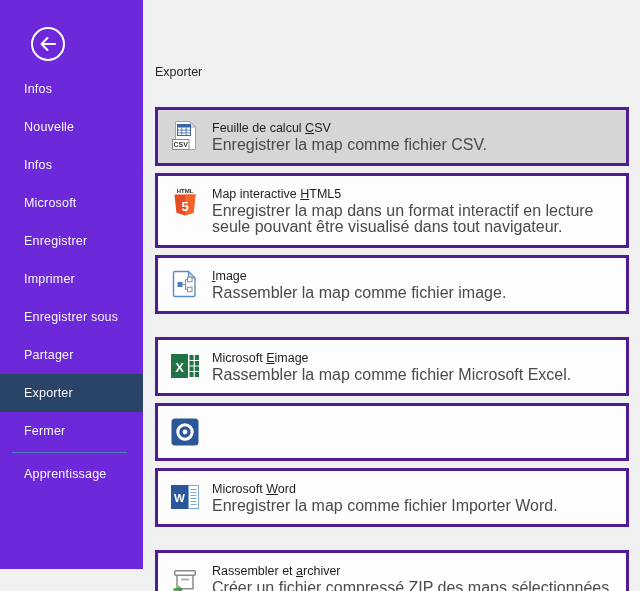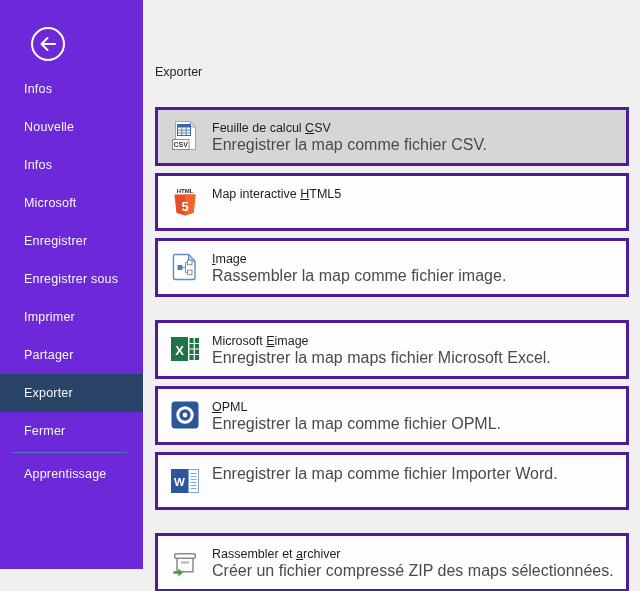--- a/index.html
+++ b/index.html
@@ -89,22 +89,22 @@
       <circle cx="18" cy="18" r="16" fill="none" stroke="#ffffff" stroke-width="2"></circle>
       <path d="M11.5 18 H25 M11.5 18 l6 -6 M11.5 18 l6 6" fill="none" stroke="#ffffff" stroke-width="2" stroke-linecap="round" stroke-linejoin="round"></path>
     </svg>
   </div>
   <div class="nav">
     <div class="nav-item">Infos</div>
     <div class="nav-item">Nouvelle</div>
     <div class="nav-item">Infos</div>
     <div class="nav-item">Microsoft</div>
     <div class="nav-item">Enregistrer</div>
+    <div class="nav-item">Imprimer</div>
     <div class="nav-item">Enregistrer sous</div>
-    <div class="nav-item">Imprimer</div>
     <div class="nav-item">Partager</div>
     <div class="nav-item selected">Exporter</div>
     <div class="nav-item">Fermer</div>
     <hr class="nav-divider">
     <div class="nav-item">Apprentissage</div>
   </div>
 </div>
 
 <div class="main">
   <div class="page-heading">Exporter</div>
@@ -131,20 +131,21 @@
 
       <div class="card">
         <svg class="card-icon" viewBox="0 0 32 32">
           <text x="16" y="6.5" font-size="6" font-weight="bold" fill="#2b2b2b" text-anchor="middle" font-family="Liberation Sans, sans-serif">HTML</text>
           <path d="M5.5 8.5 L7.4 26.8 L16 29.6 L24.6 26.8 L26.5 8.5 Z" fill="#e44d26"></path>
           <path d="M16 8.5 H26.5 L24.6 26.8 L16 29.6 Z" fill="#f16529"></path>
           <text x="16" y="24.5" font-size="13" font-weight="bold" fill="#ffffff" text-anchor="middle" font-family="Liberation Sans, sans-serif">5</text>
         </svg>
         <div class="card-text">
           <div class="card-title"><span>Map interactive </span><span class="accel">H</span><span>TML5</span></div>
+          <div class="card-desc">Enregistrer la map dans un format interactif en lecture seule pouvant être visualisé dans tout navigateur.</div>
         </div>
       </div>
 
       <div class="card">
         <svg class="card-icon" viewBox="0 0 32 32">
           <path d="M6 3.5 H19.5 L26 10 V27 a1.5 1.5 0 0 1 -1.5 1.5 H6 a1.5 1.5 0 0 1 -1.5 -1.5 V5 A1.5 1.5 0 0 1 6 3.5 Z" fill="#ffffff" stroke="#5b8bc9" stroke-width="1.4"></path>
           <path d="M19.5 3.5 V10 H26 Z" fill="#b7cde8" stroke="#5b8bc9" stroke-width="1"></path>
           <rect x="8.5" y="14" width="5" height="5" fill="#4a7ebf"></rect>
           <path d="M13.5 16.5 h3 M16.5 16.5 v-5 h2 M16.5 16.5 v5 h2" stroke="#8a8a8a" fill="none"></path>
           <rect x="18.5" y="9.2" width="4.5" height="4.5" fill="#ffffff" stroke="#8a8a8a"></rect>
@@ -161,44 +162,41 @@
 
       <div class="card">
         <svg class="card-icon" viewBox="0 0 32 32">
           <rect x="20.5" y="5" width="9.5" height="22" fill="#217346"></rect>
           <path d="M20.5 10.5 h9.5 M20.5 16 h9.5 M20.5 21.5 h9.5 M25.2 5 v22" stroke="#ffffff" stroke-width="1.2" fill="none"></path>
           <rect x="2" y="4" width="17" height="24" fill="#217346"></rect>
           <text x="10.5" y="21.5" font-size="13" font-weight="bold" fill="#ffffff" text-anchor="middle" font-family="Liberation Sans, sans-serif">X</text>
         </svg>
         <div class="card-text">
           <div class="card-title"><span>Microsoft </span><span class="accel">E</span><span>image</span></div>
-          <div class="card-desc">Enregistrer la map maps fichier Microsoft Excel.</div>
+          <div class="card-desc">Rassembler la map comme fichier Microsoft Excel.</div>
         </div>
       </div>
 
       <div class="card">
         <svg class="card-icon" viewBox="0 0 32 32">
           <rect x="2.5" y="2.5" width="27" height="27" rx="3.5" fill="#2b5797"></rect>
           <circle cx="16" cy="16" r="7.2" fill="none" stroke="#ffffff" stroke-width="3"></circle>
           <circle cx="16" cy="16" r="2.4" fill="#ffffff"></circle>
         </svg>
-        <div class="card-text">
-          <div class="card-title"><span></span><span class="accel">O</span><span>PML</span></div>
-          <div class="card-desc">Enregistrer la map comme fichier OPML.</div>
-        </div>
       </div>
 
       <div class="card">
         <svg class="card-icon" viewBox="0 0 32 32">
           <rect x="19.5" y="4.5" width="10" height="23" fill="#ffffff" stroke="#7da7d8"></rect>
           <path d="M21.5 8.5 h6 M21.5 11.5 h6 M21.5 14.5 h6 M21.5 17.5 h6 M21.5 20.5 h6 M21.5 23.5 h6" stroke="#7da7d8" stroke-width="1" fill="none"></path>
           <rect x="2" y="4" width="17" height="24" fill="#2b579a"></rect>
           <text x="10.5" y="21" font-size="11.5" font-weight="bold" fill="#ffffff" text-anchor="middle" font-family="Liberation Sans, sans-serif">W</text>
         </svg>
         <div class="card-text">
+          <div class="card-title"><span>Microsoft </span><span class="accel">W</span><span>ord</span></div>
           <div class="card-desc">Enregistrer la map comme fichier Importer Word.</div>
         </div>
       </div>
     </div>
 
     <div class="group">
 
       <div class="card">
         <svg class="card-icon" viewBox="0 0 32 32">
           <rect x="5.75" y="7.75" width="20.5" height="4.5" rx="1" fill="none" stroke="#8a8a8a" stroke-width="1.5"></rect>

